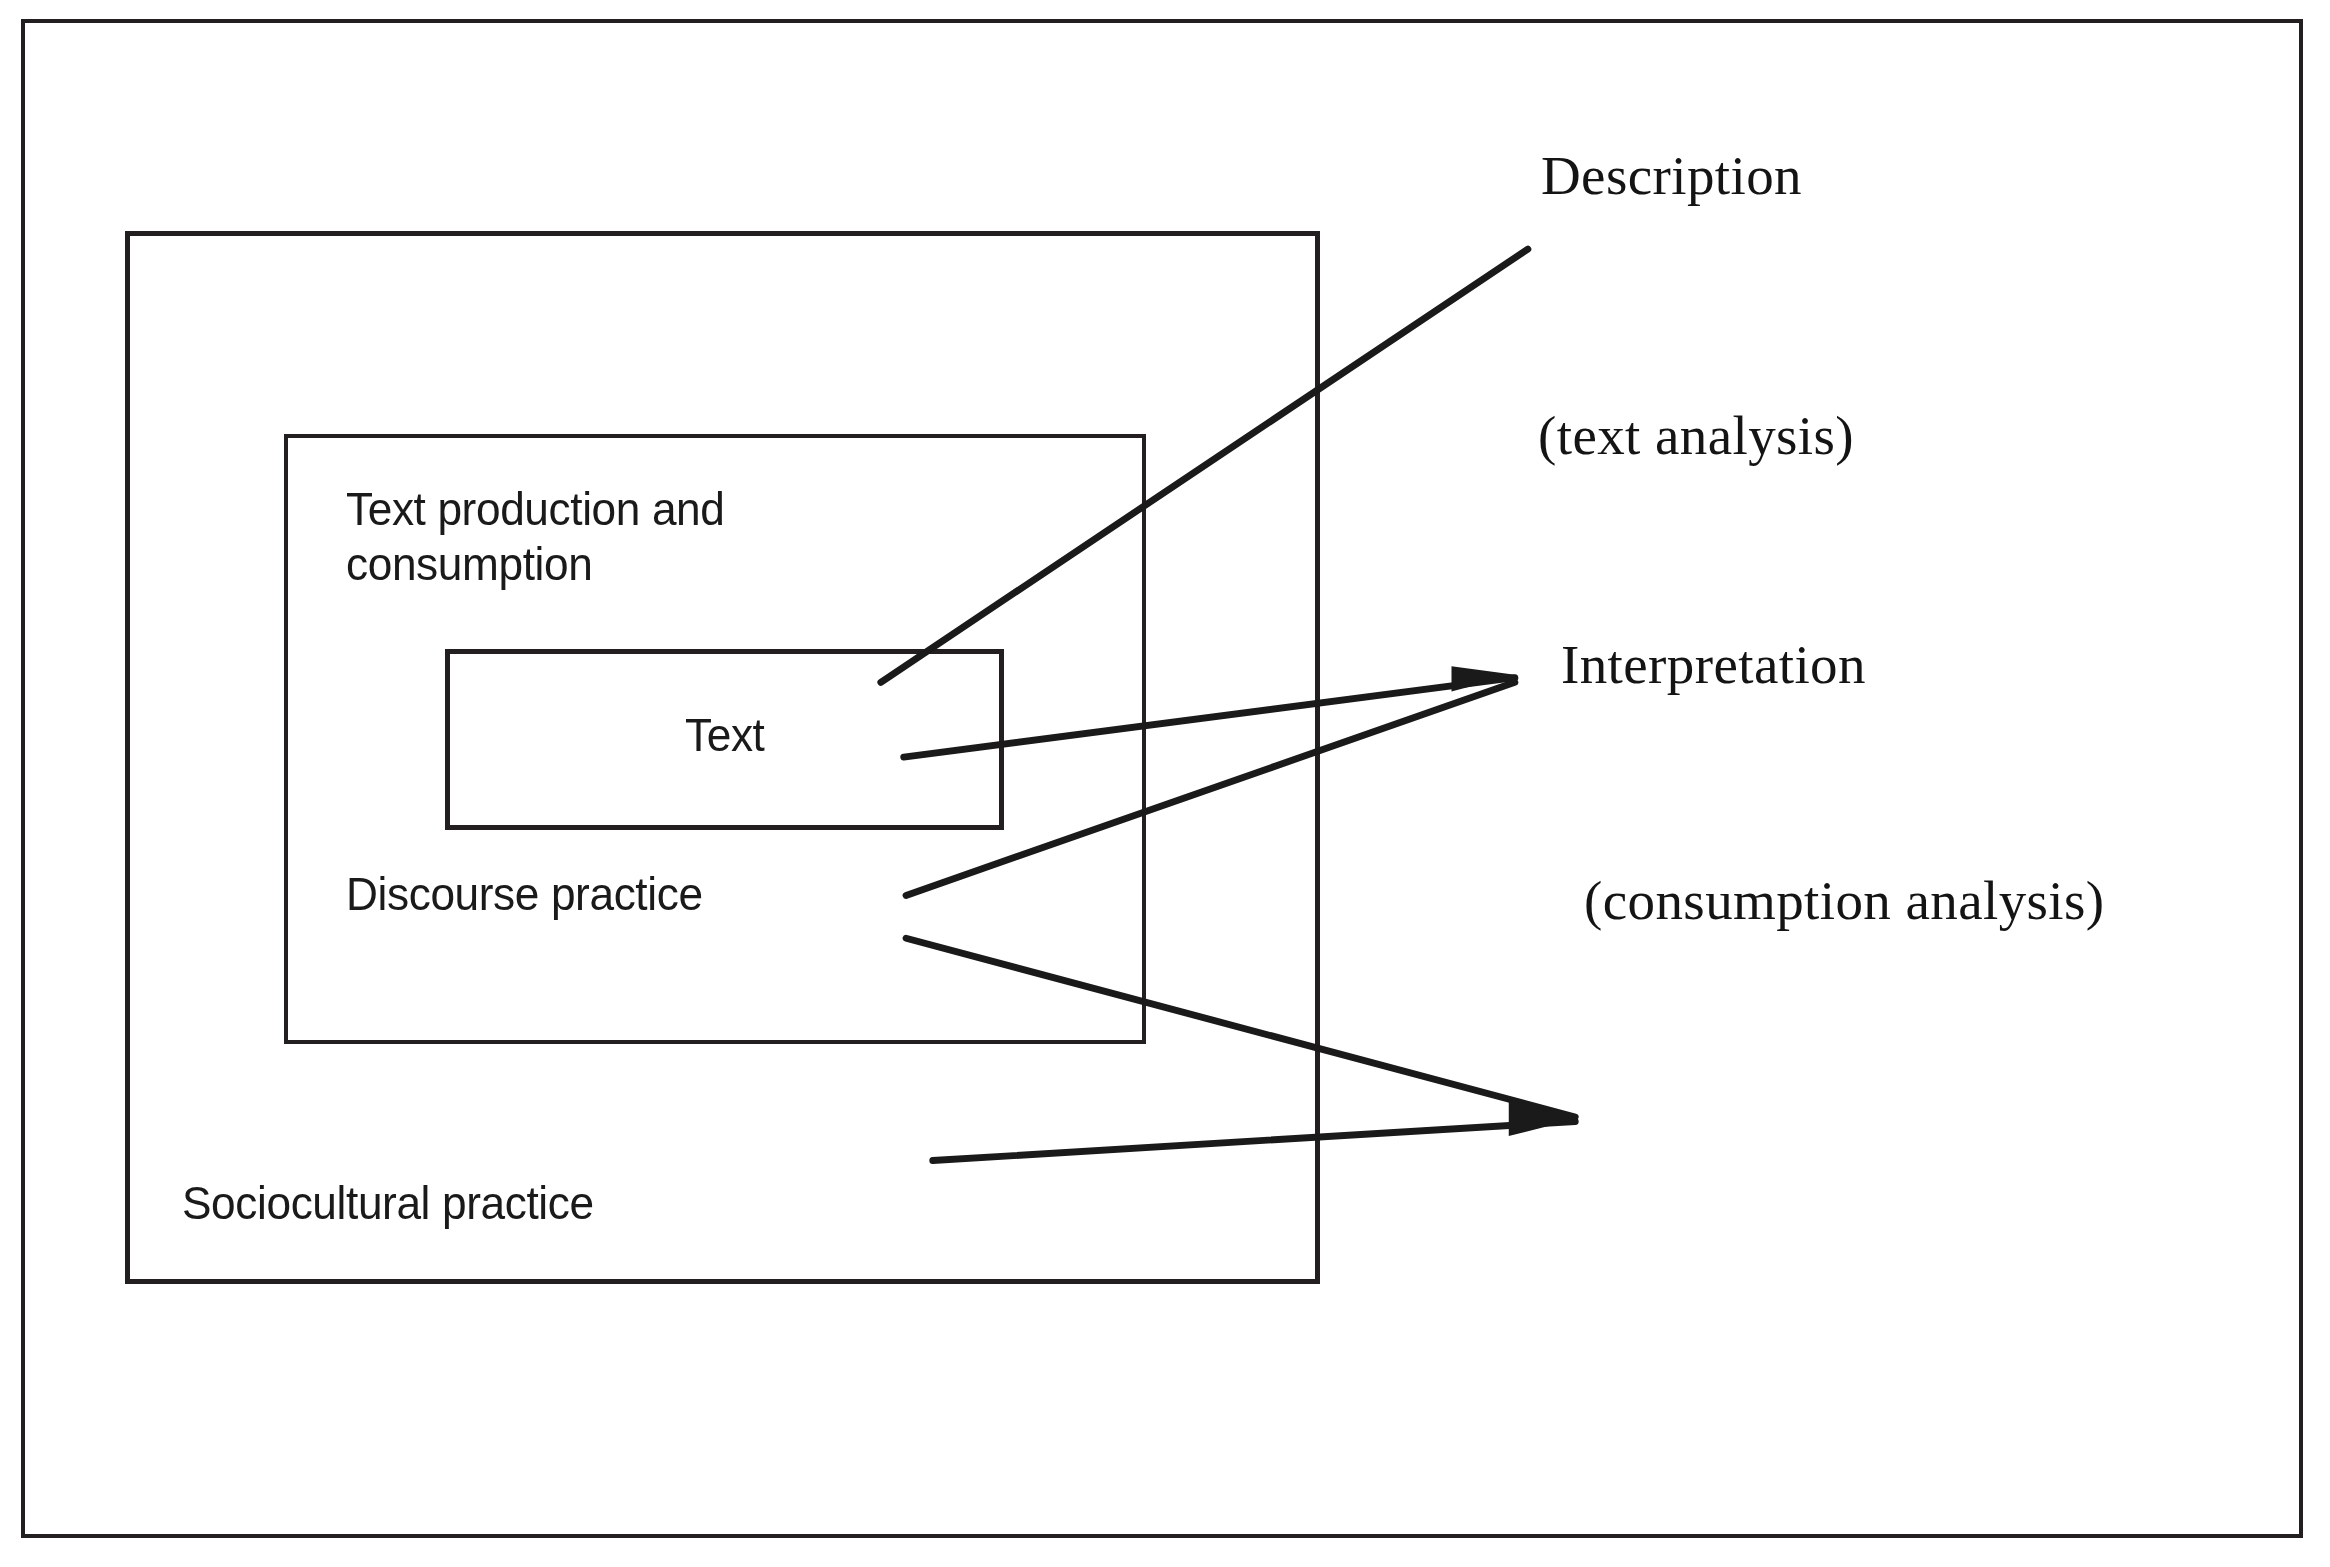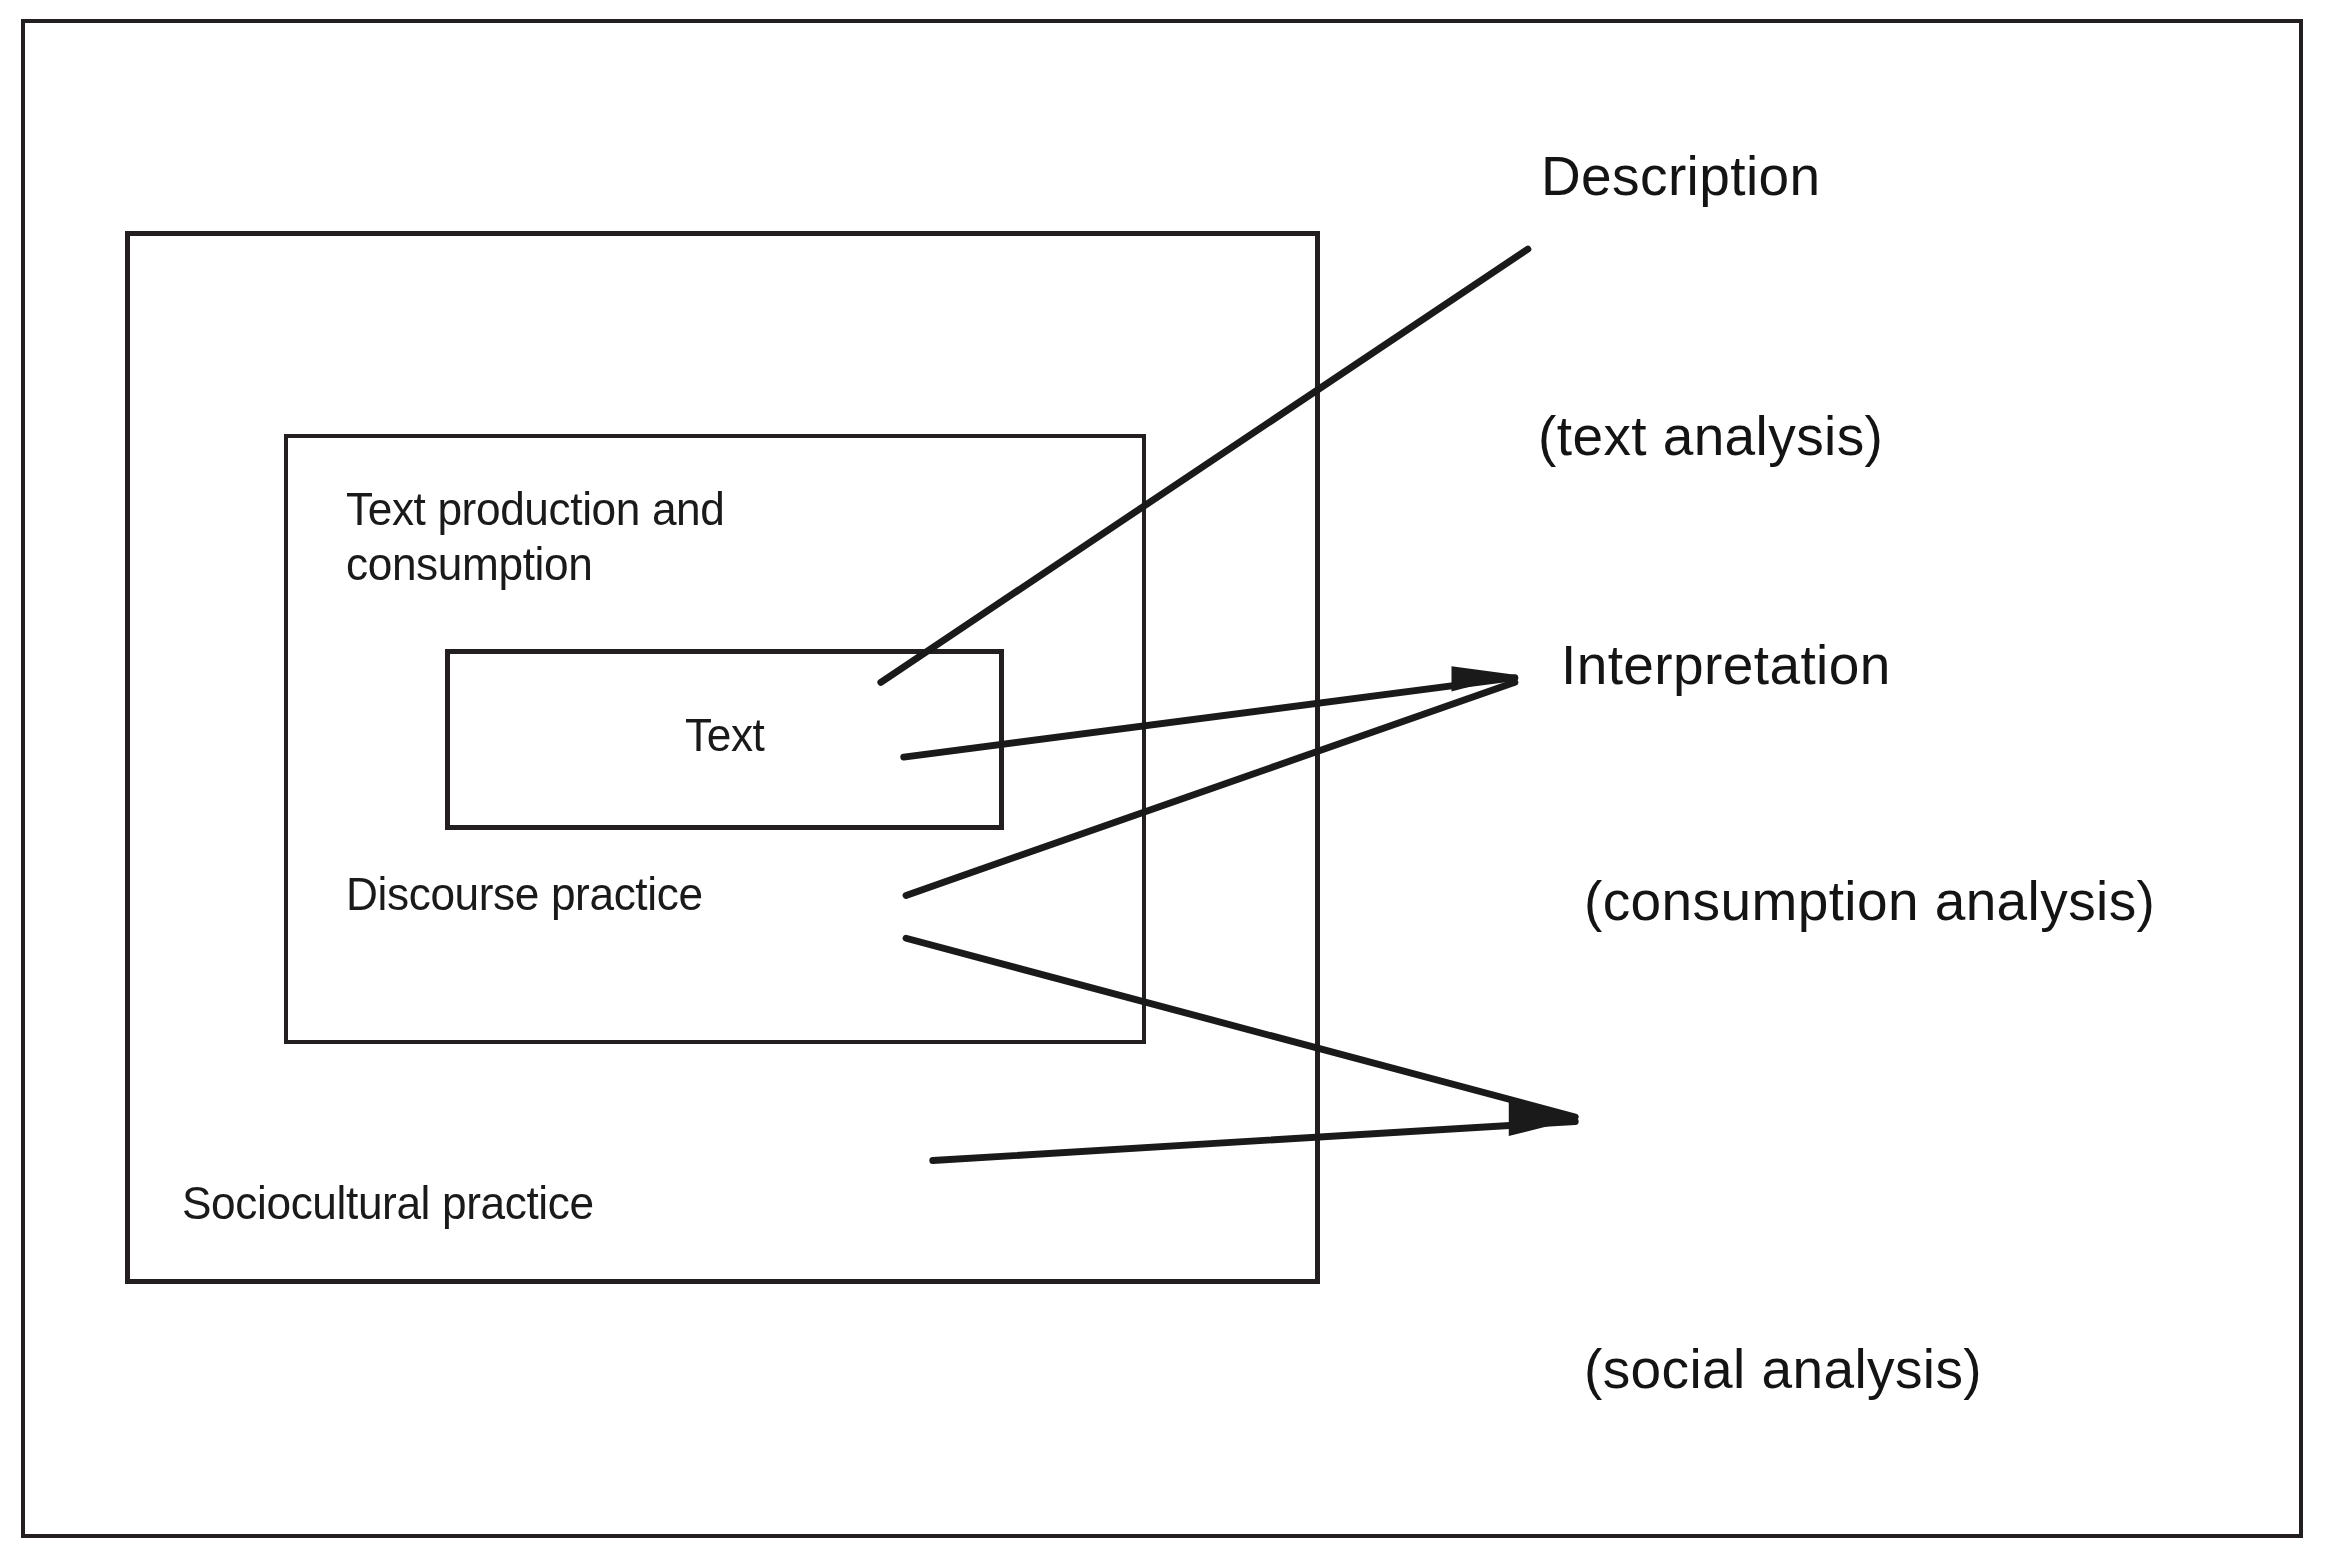--- a/index.html
+++ b/index.html
@@ -89,21 +89,21 @@
     font-size: 47px;
     letter-spacing: -0.4px;
     transform: scaleX(0.94);
     transform-origin: left top;
   }
 
   
   .annotation {
     position: absolute;
     color: #141414;
-    font-family: Liberation Sans, sans-serif;
+    font-family: Liberation Serif, serif;
     font-size: 55px;
     white-space: nowrap;
     letter-spacing: 0.4px;
     text-align: center;
   }
   #anno-description      { left: 1541px; top: 144px; }
   #anno-text-analysis    { left: 1538px; top: 404px; }
   #anno-interpretation   { left: 1561px; top: 633px; }
   #anno-processing       { left: 1584px; top: 869px; }
   #anno-explanation      { left: 1612px; top: 1099px; }
@@ -143,21 +143,20 @@
 
   <div class="annotation" id="anno-description">Description</div>
 
   <div class="annotation" id="anno-interpretation">Interpretation</div>
 
   <div class="annotation" id="anno-text-analysis">(text analysis)</div>
 
   <div class="annotation" id="anno-processing">(consumption analysis)</div>
 
 
-  <div class="annotation" id="anno-social">(social analysis)</div>
 
   <svg id="leader-lines" viewBox="0 0 3050 2051">
 
     <line x1="2000" y1="326" x2="1153" y2="893" stroke="#1a1a1a" stroke-width="9" stroke-linecap="round"></line>
 
     <line x1="1183" y1="991" x2="1983" y2="887" stroke="#1a1a1a" stroke-width="9" stroke-linecap="round"></line>
 
     <line x1="1186" y1="1172" x2="1983" y2="893" stroke="#1a1a1a" stroke-width="9" stroke-linecap="round"></line>
 
     <line x1="1186" y1="1228" x2="2062" y2="1462" stroke="#1a1a1a" stroke-width="9" stroke-linecap="round"></line>

